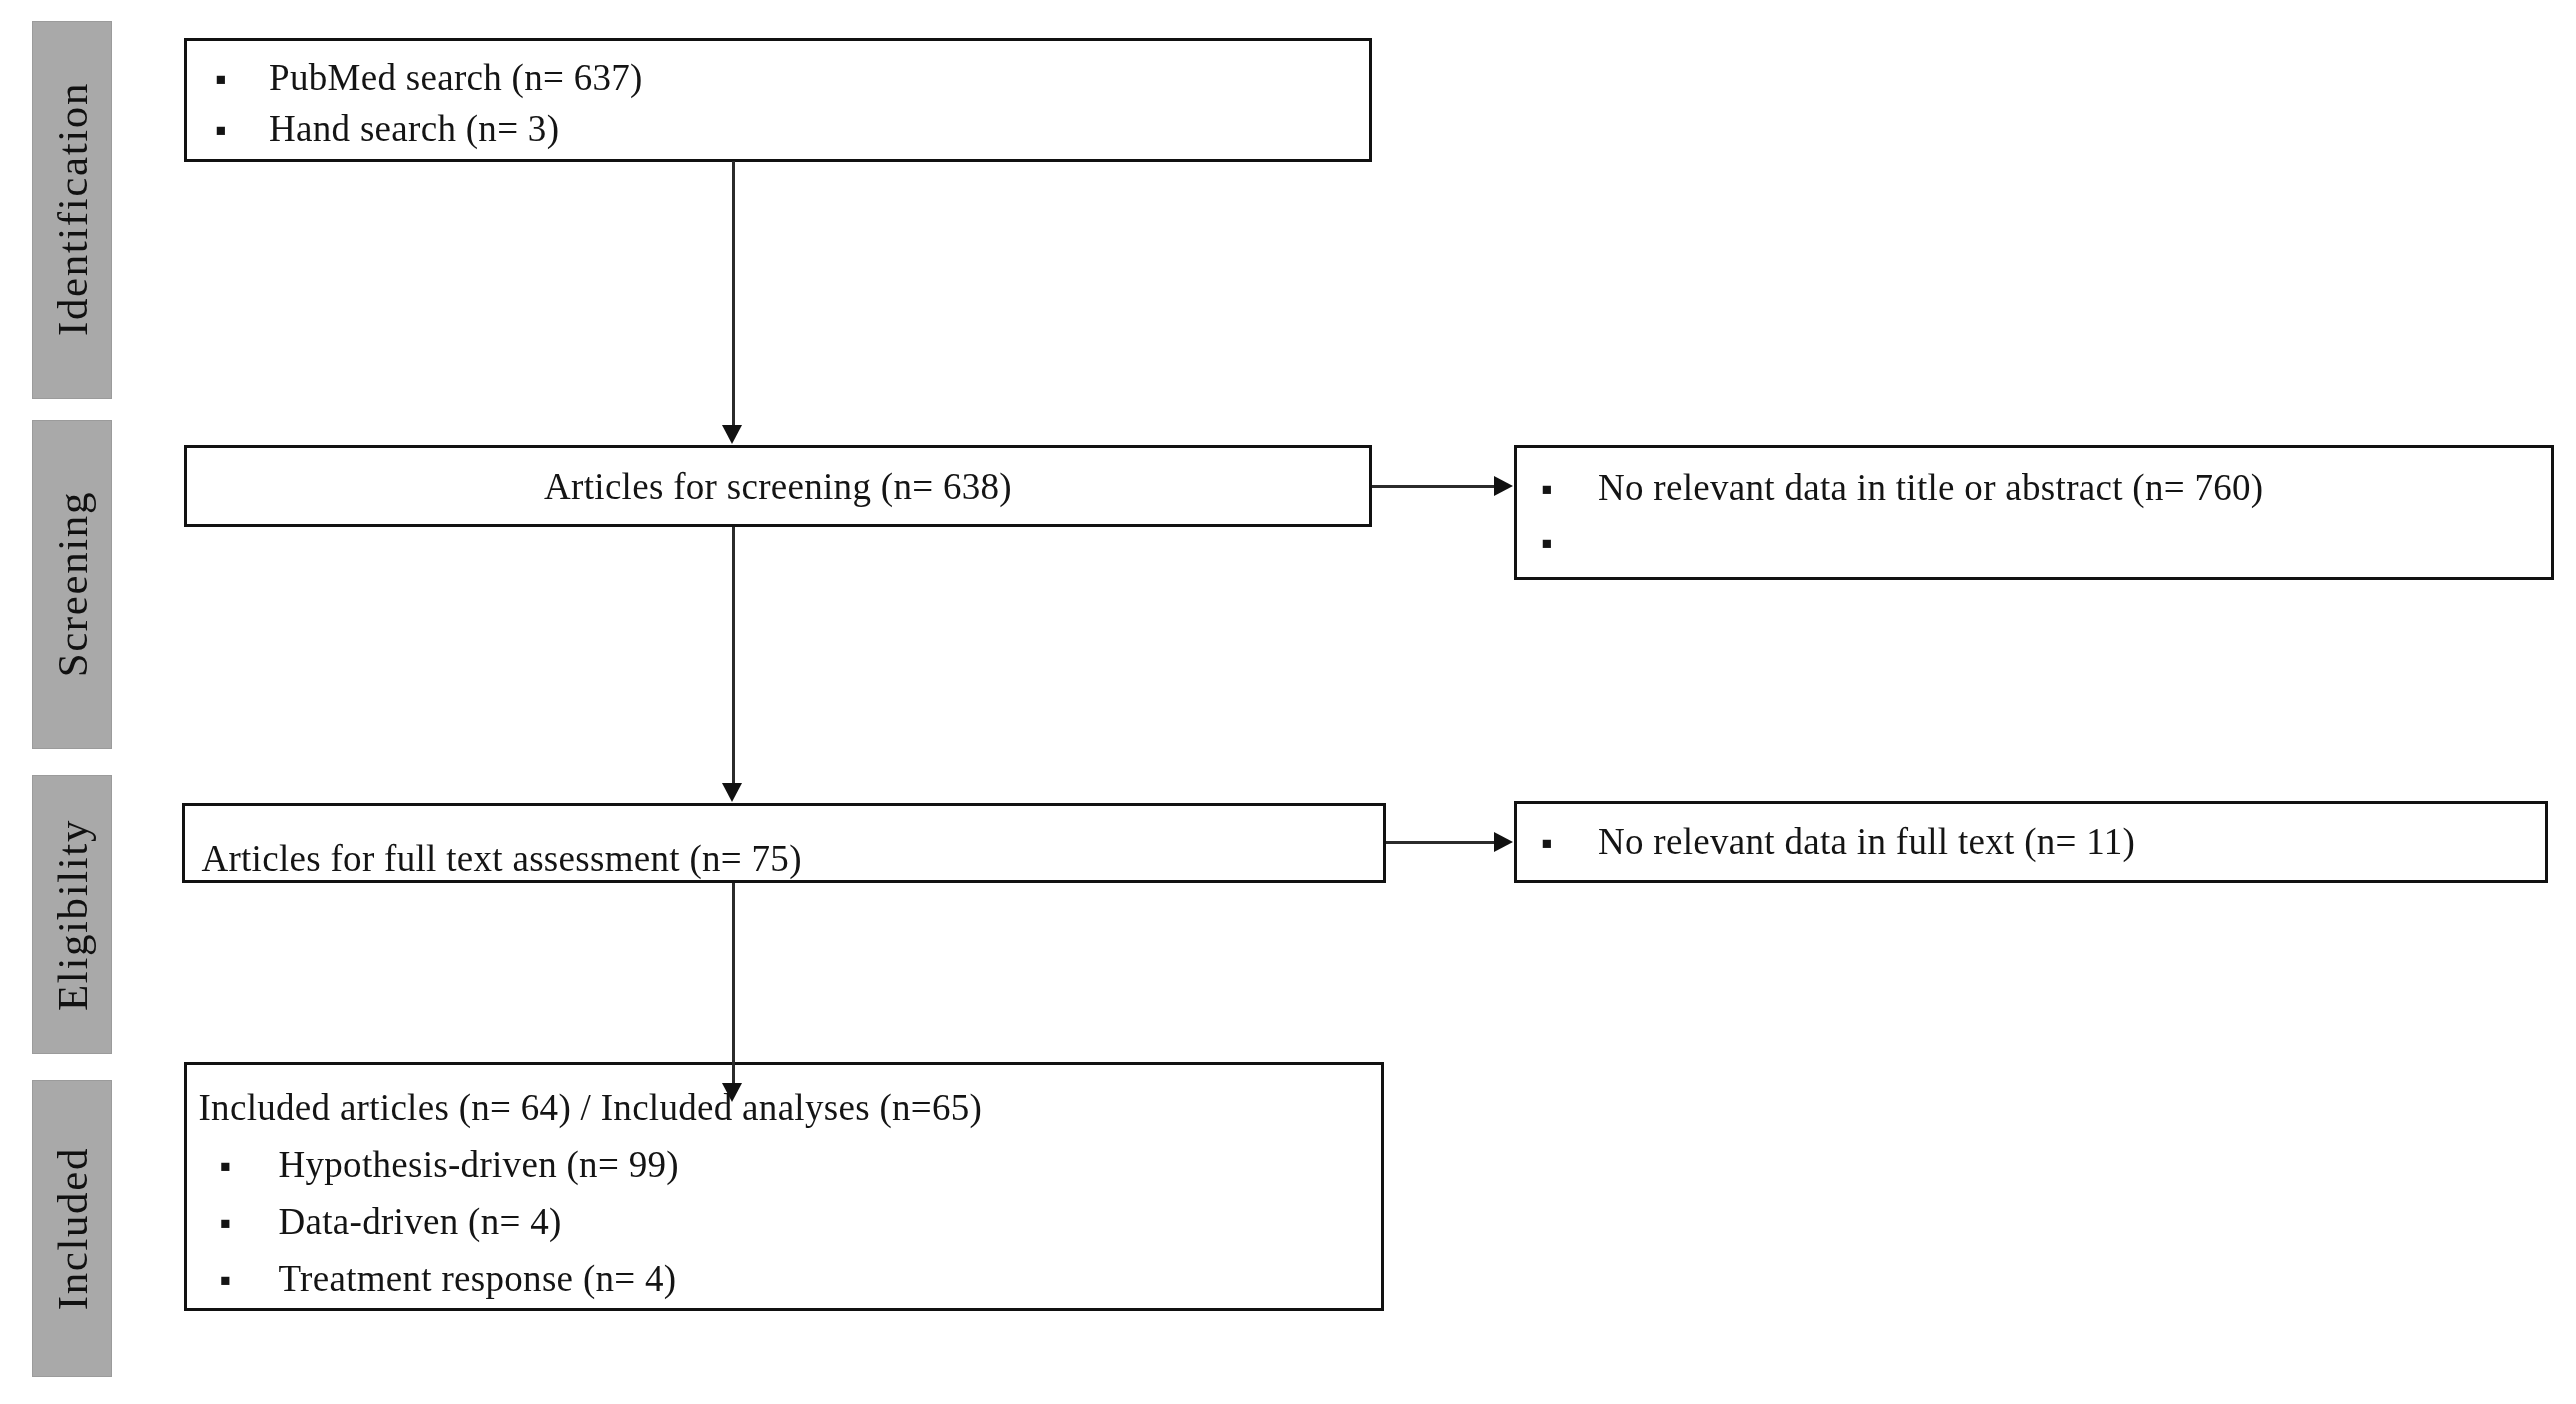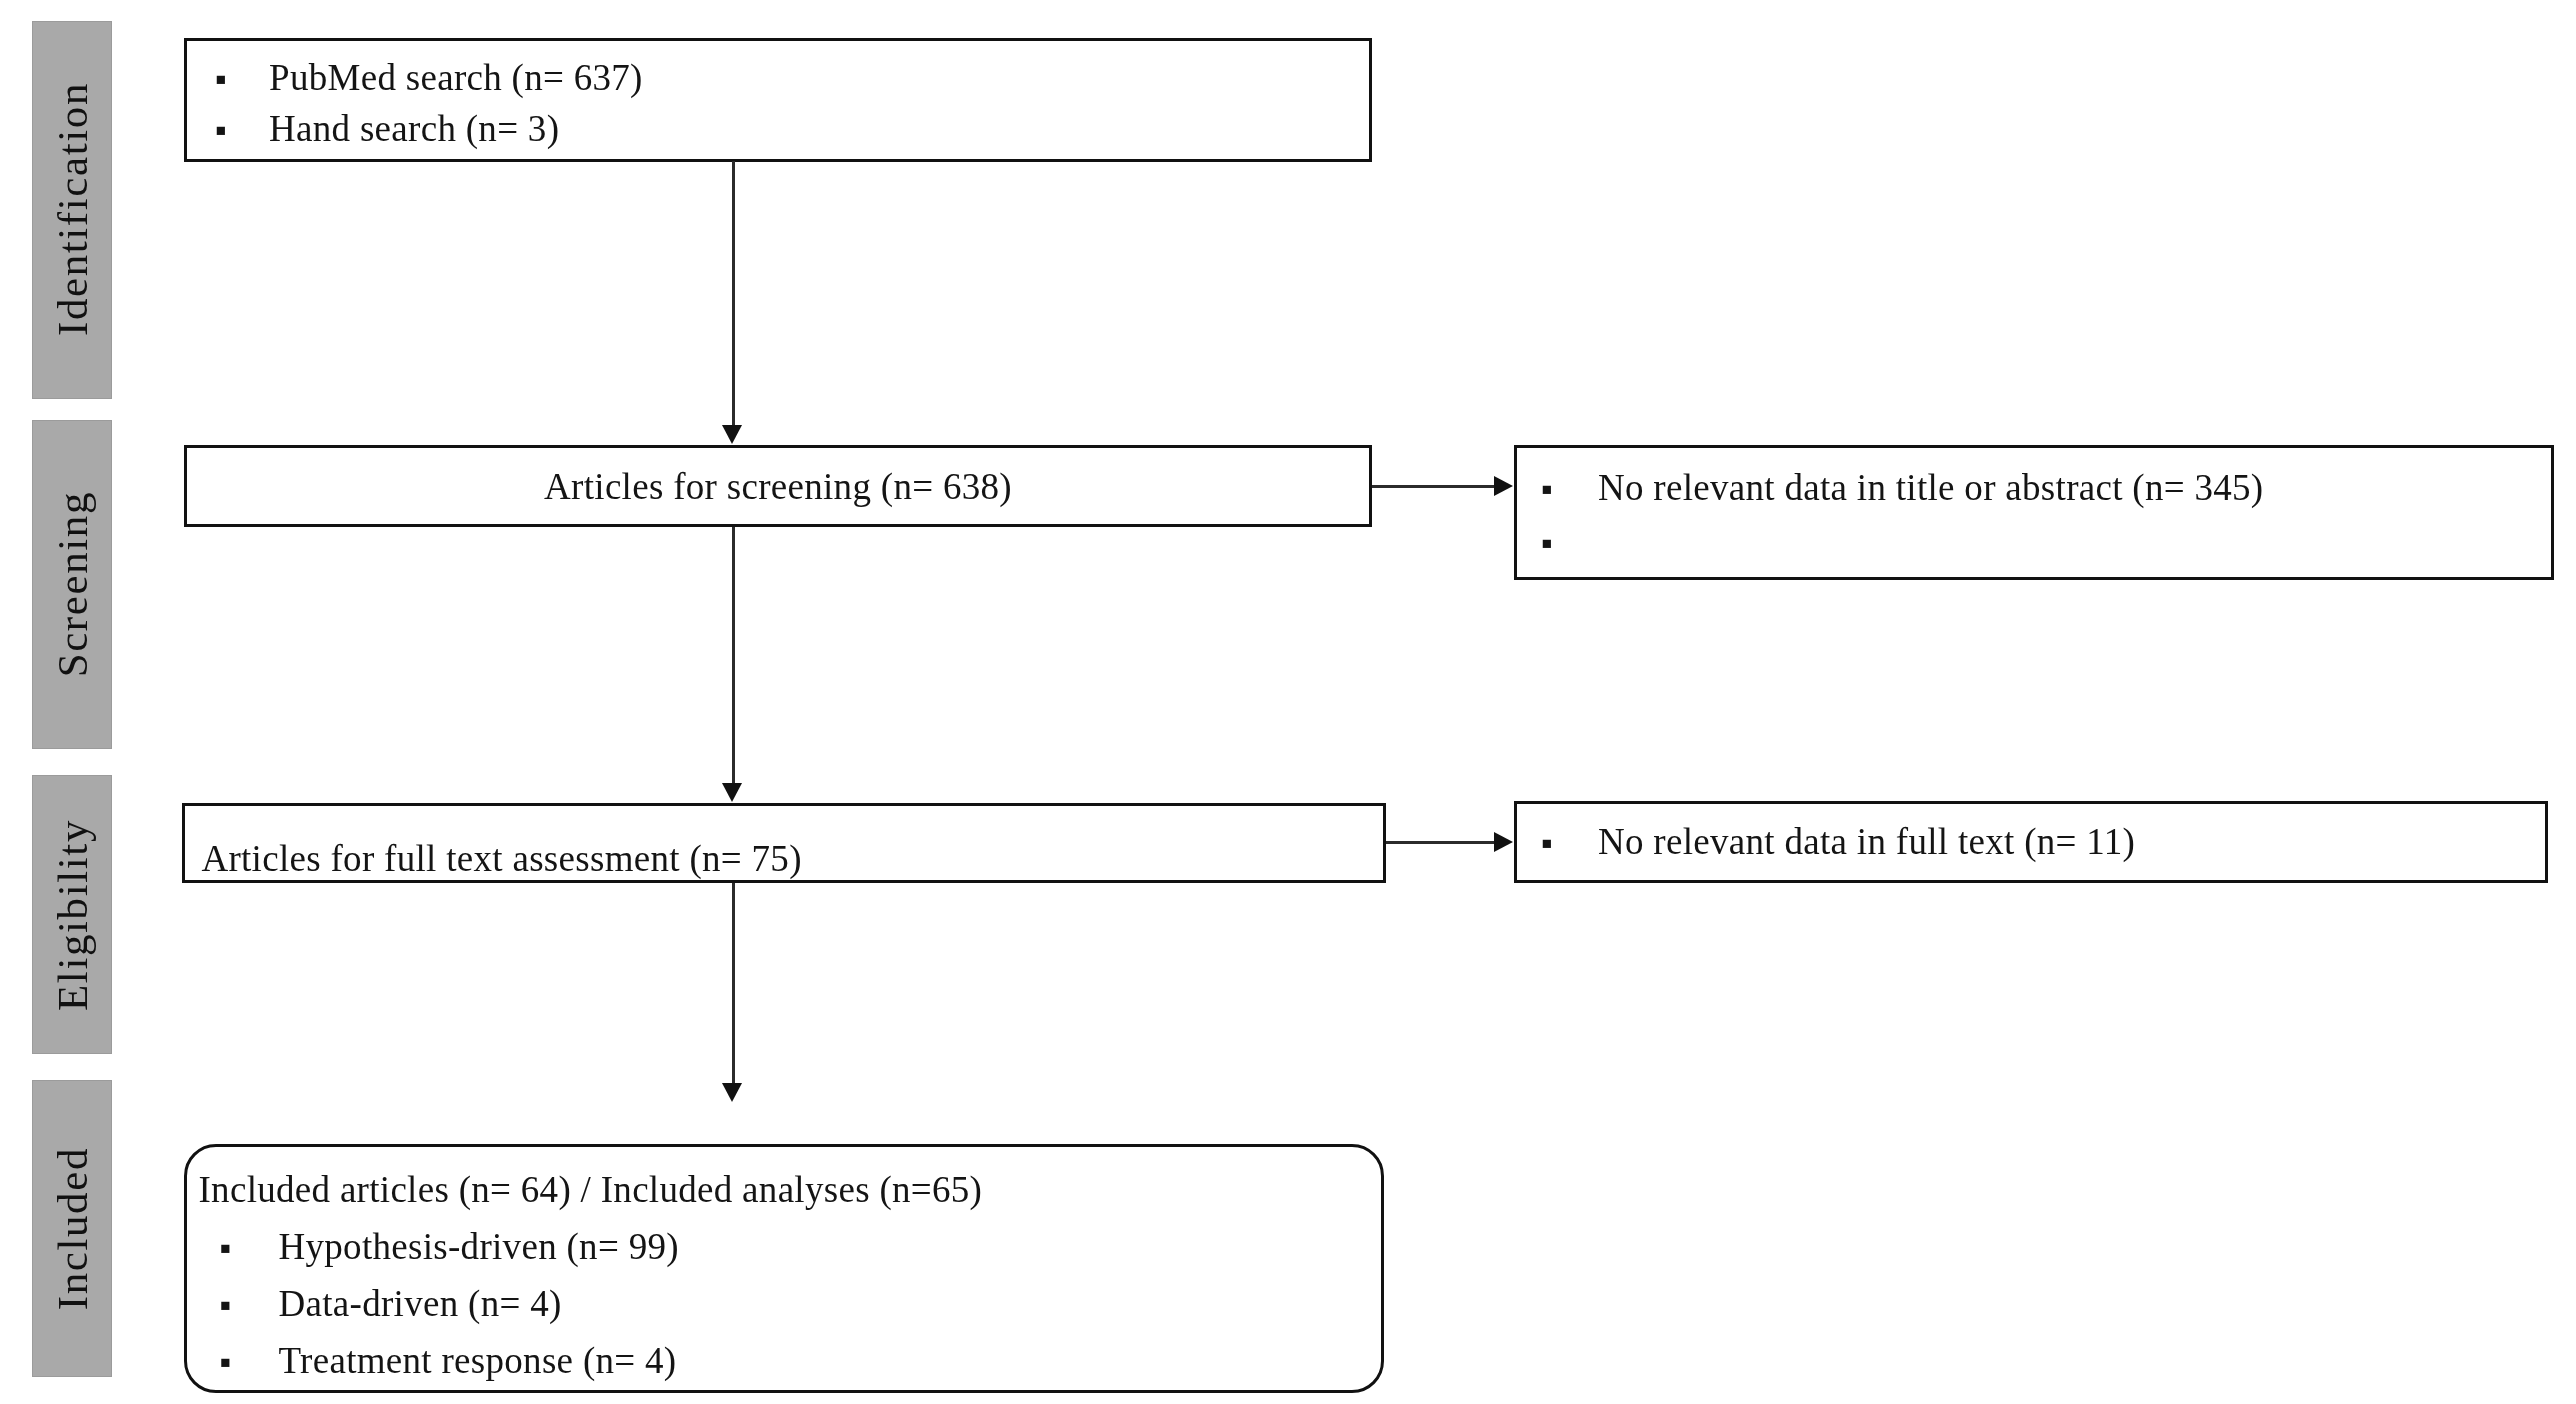--- a/index.html
+++ b/index.html
@@ -65,21 +65,21 @@
   }
 
   #box-identification{left:184px;top:38px;width:1188px;height:124px;padding:11.5px 0 0 28px;}
   #box-identification .bullet-row{line-height:49px;}
   #box-identification .bullet{width:54px;}
 
   #box-screening{left:184px;top:445px;width:1188px;height:82px;}
 
   #box-eligibility{left:182px;top:803px;width:1204px;height:80px;padding-left:16.4px;}
 
-  #box-included{left:184px;top:1144px;width:1200px;height:249px;padding:13px 0 0 11.5px;border-radius:32px;}
+  #box-included{left:184px;top:1062px;width:1200px;height:249px;padding:13px 0 0 11.5px;}
   #box-included .title-line{line-height:59px;}
   #box-included .bullet-row{line-height:55px;padding-left:21px;}
   #box-included .bullet{width:59px;}
 
   #box-screening-excluded{left:1514px;top:445px;width:1040px;height:135px;padding:13px 0 0 24px;}
   #box-screening-excluded .bullet-row{line-height:54px;}
   #box-screening-excluded .bullet{width:57px;}
 
   #box-eligibility-excluded{left:1514px;top:801px;width:1034px;height:82px;padding-left:24px;}
   #box-eligibility-excluded .bullet-row{line-height:75px;align-items:baseline;}
@@ -130,21 +130,21 @@
     </div>
   </div>
 
   <div class="flow-box center-text" id="box-screening">
     <span>Articles for screening (n= 638)</span>
   </div>
 
   <div class="flow-box" id="box-screening-excluded">
     <div class="bullet-row">
       <span class="bullet">▪</span>
-      <span>No relevant data in title or abstract (n= 345)</span>
+      <span>No relevant data in title or abstract (n= 760)</span>
     </div>
     <div class="bullet-row">
       <span class="bullet">▪</span>
     </div>
   </div>
 
   <div class="flow-box left-text" id="box-eligibility">
     <span>Articles for full text assessment (n= 75)</span>
   </div>
 

